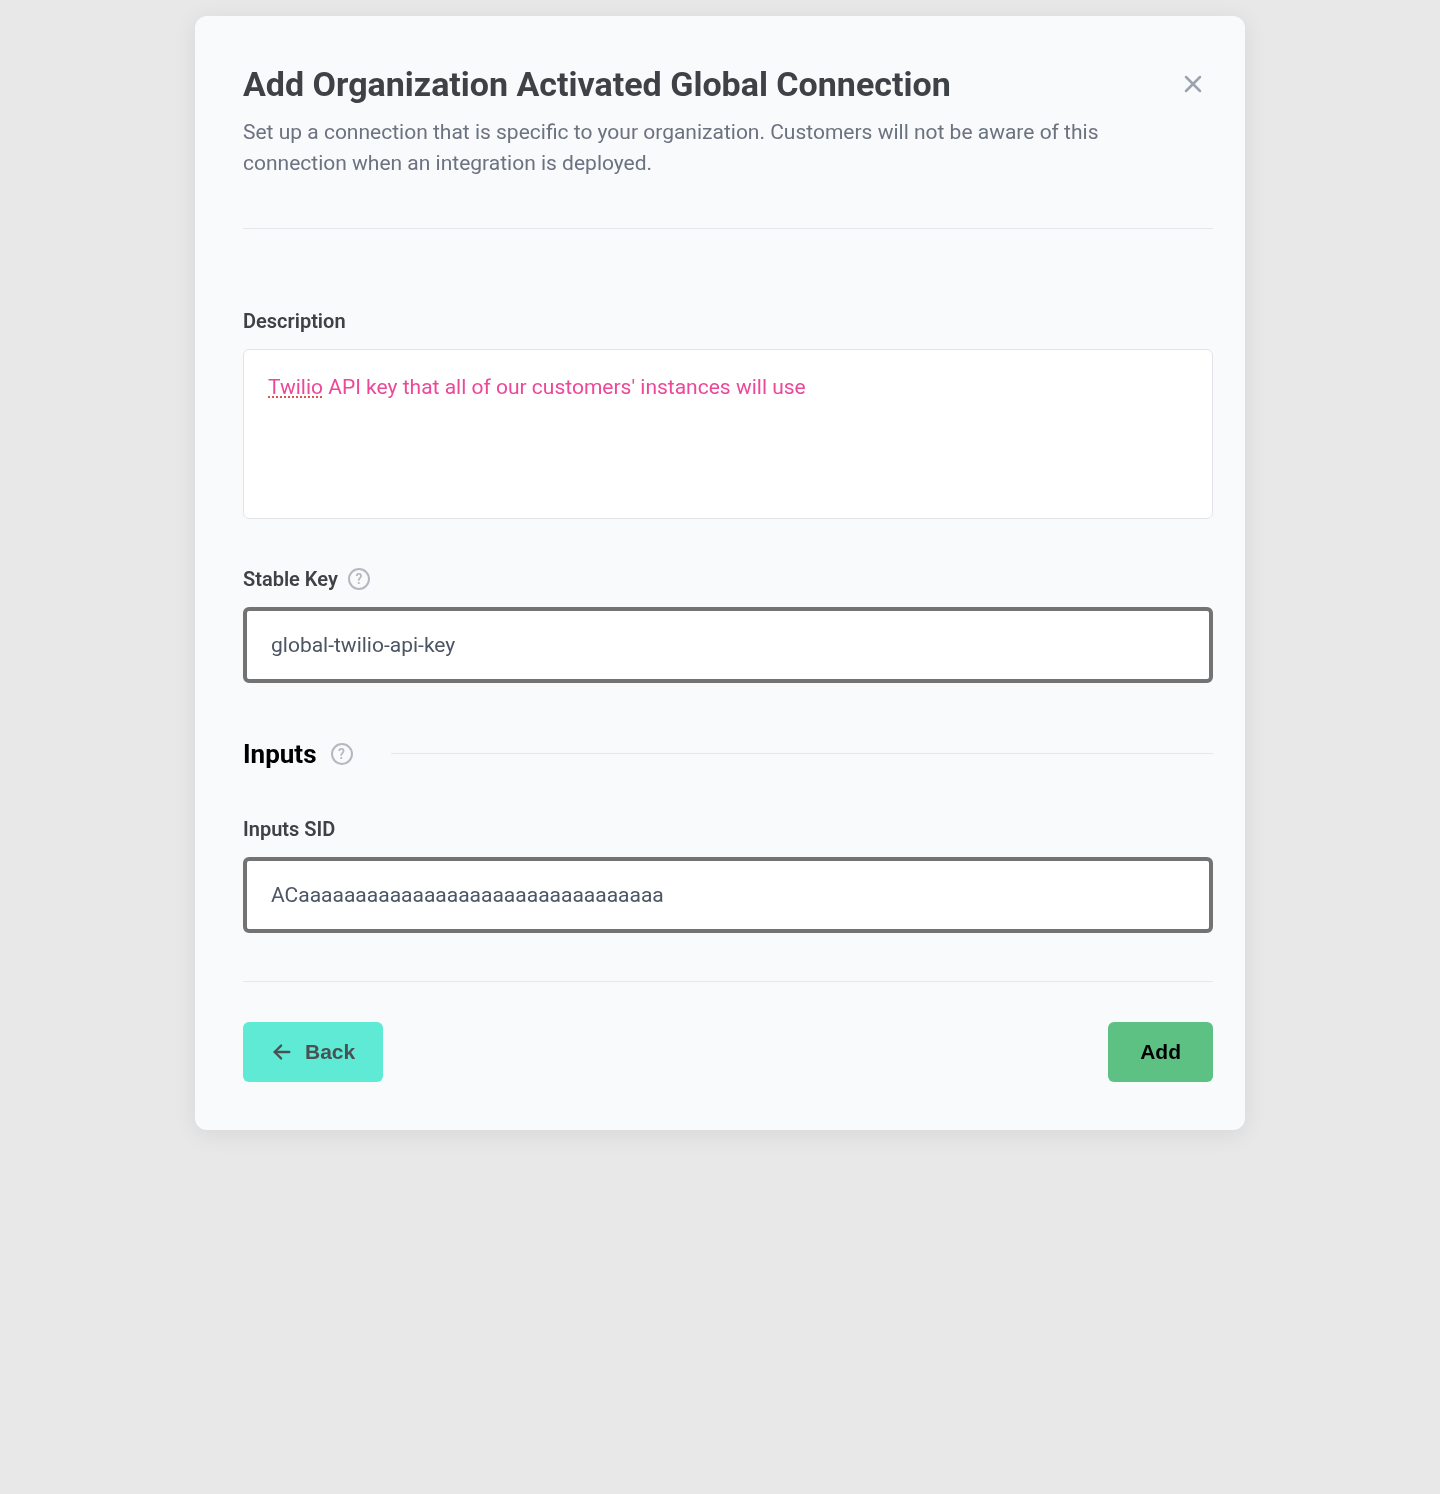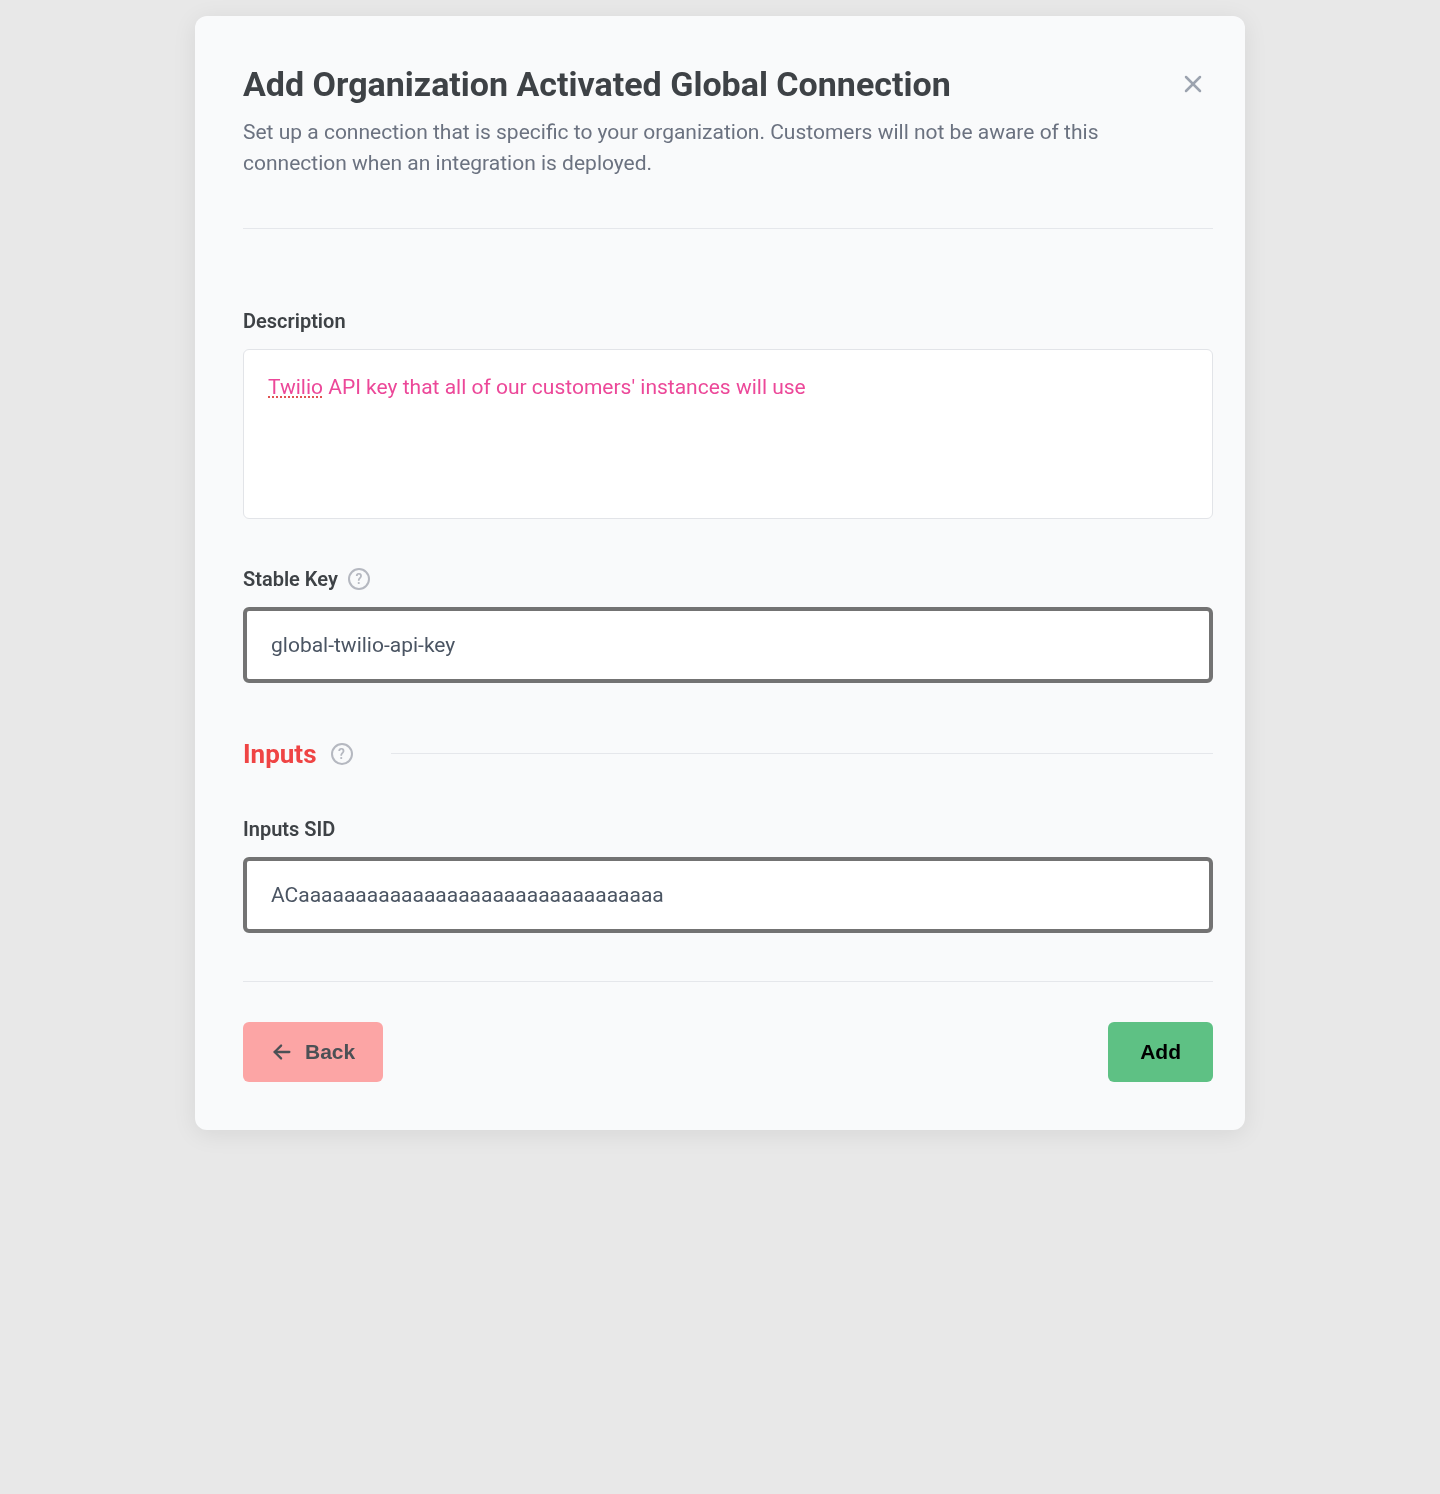--- a/index.html
+++ b/index.html
@@ -110,41 +110,41 @@
     .section-header {
       display: flex;
       align-items: center;
       gap: 14px;
       margin-bottom: 48px;
       margin-top: 56px;
     }
     .section-title {
       font-size: 26px;
       font-weight: 700;
-      color: #ef4444;
+      color: #000000;
     }
     .section-line {
       flex: 1;
       height: 1px;
       background: #e5e7eb;
       margin-left: 24px;
     }
     .modal-footer {
       display: flex;
       justify-content: space-between;
       align-items: center;
       border-top: 1px solid #e5e7eb;
       padding-top: 40px;
       margin-top: 8px;
     }
     .back-btn {
       display: flex;
       align-items: center;
       gap: 12px;
-      background: #fca5a5;
+      background: #5eead4;
       border: none;
       padding: 18px 28px;
       font-size: 21px;
       font-weight: 600;
       color: #4b5055;
       border-radius: 6px;
       cursor: pointer;
     }
     .back-btn svg {
       width: 22px;

